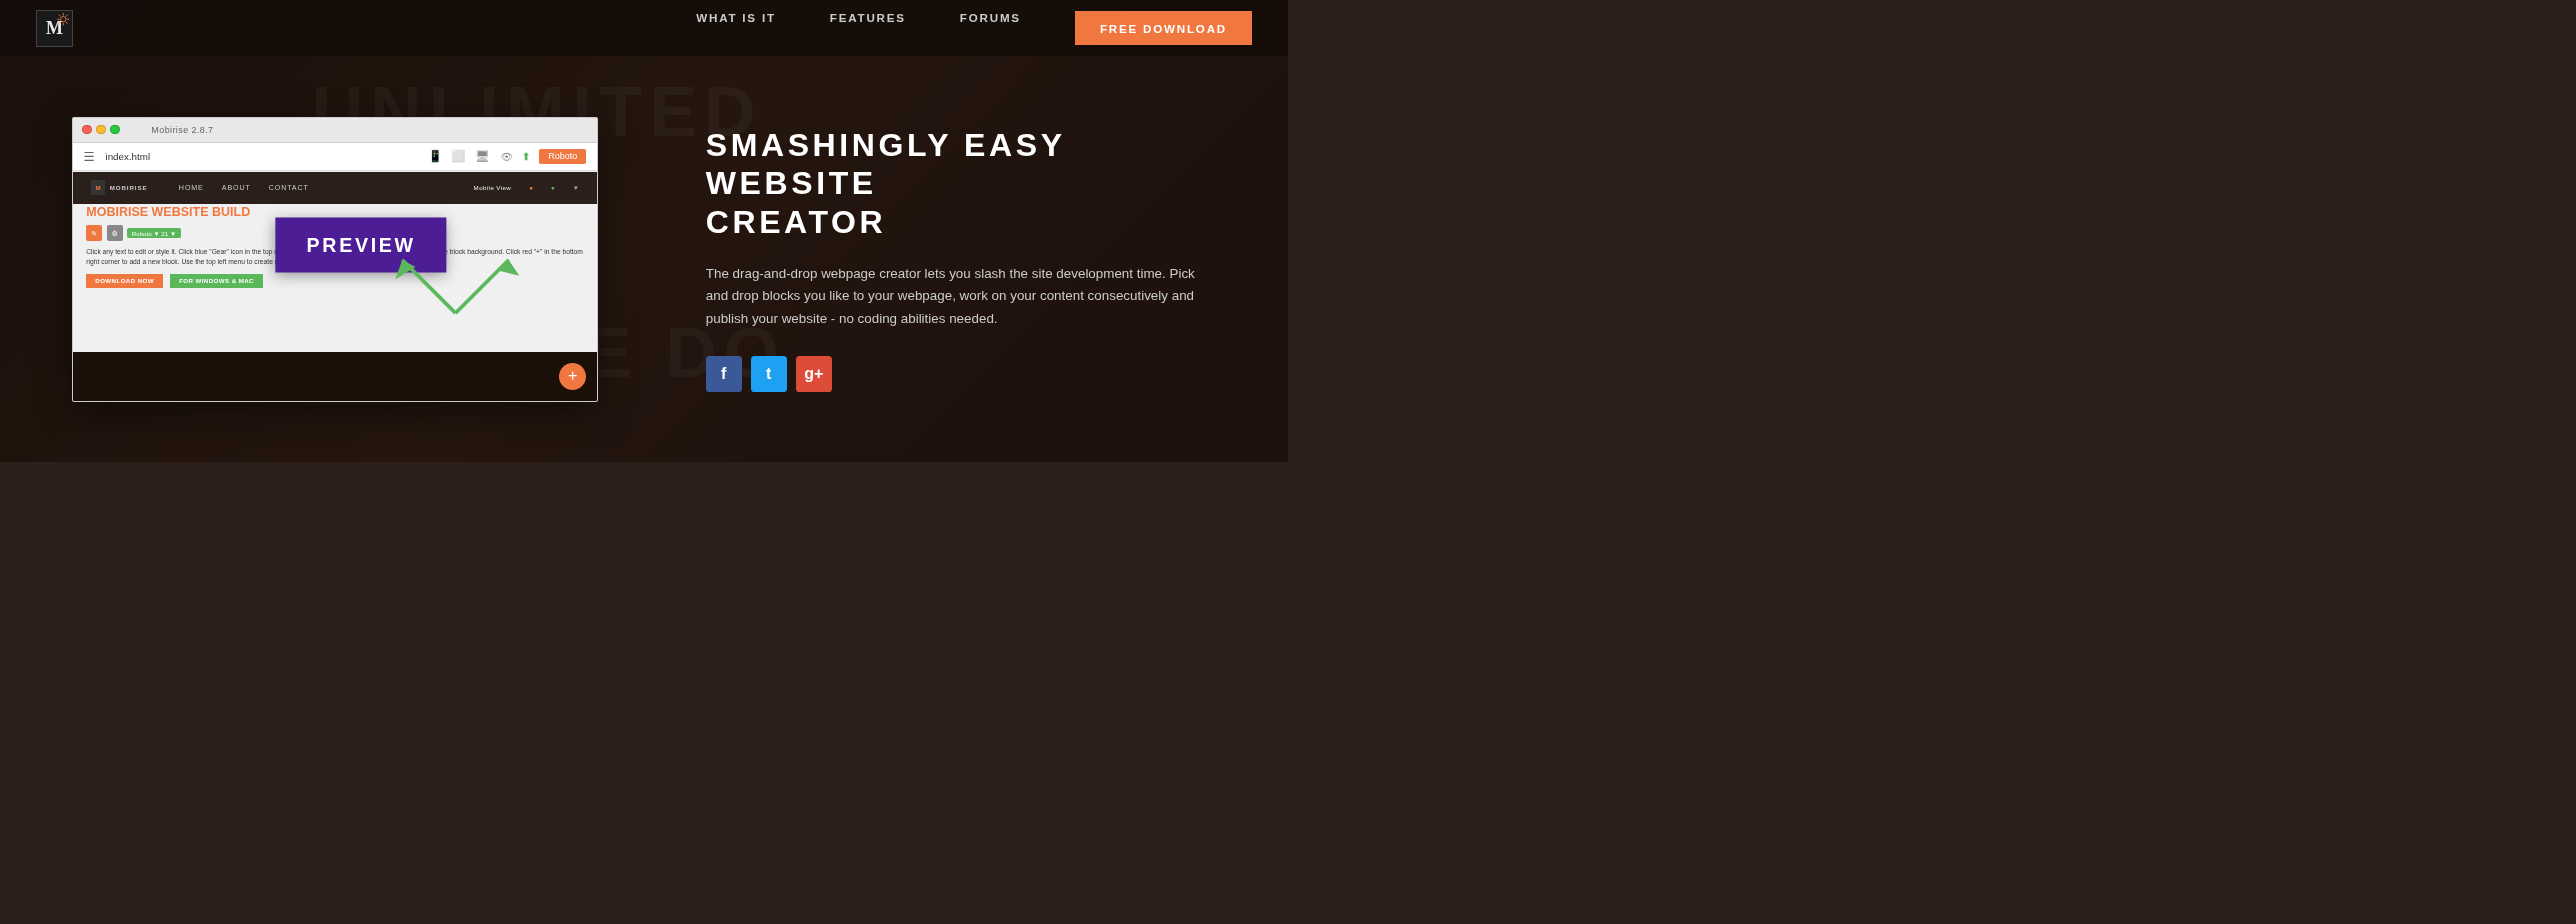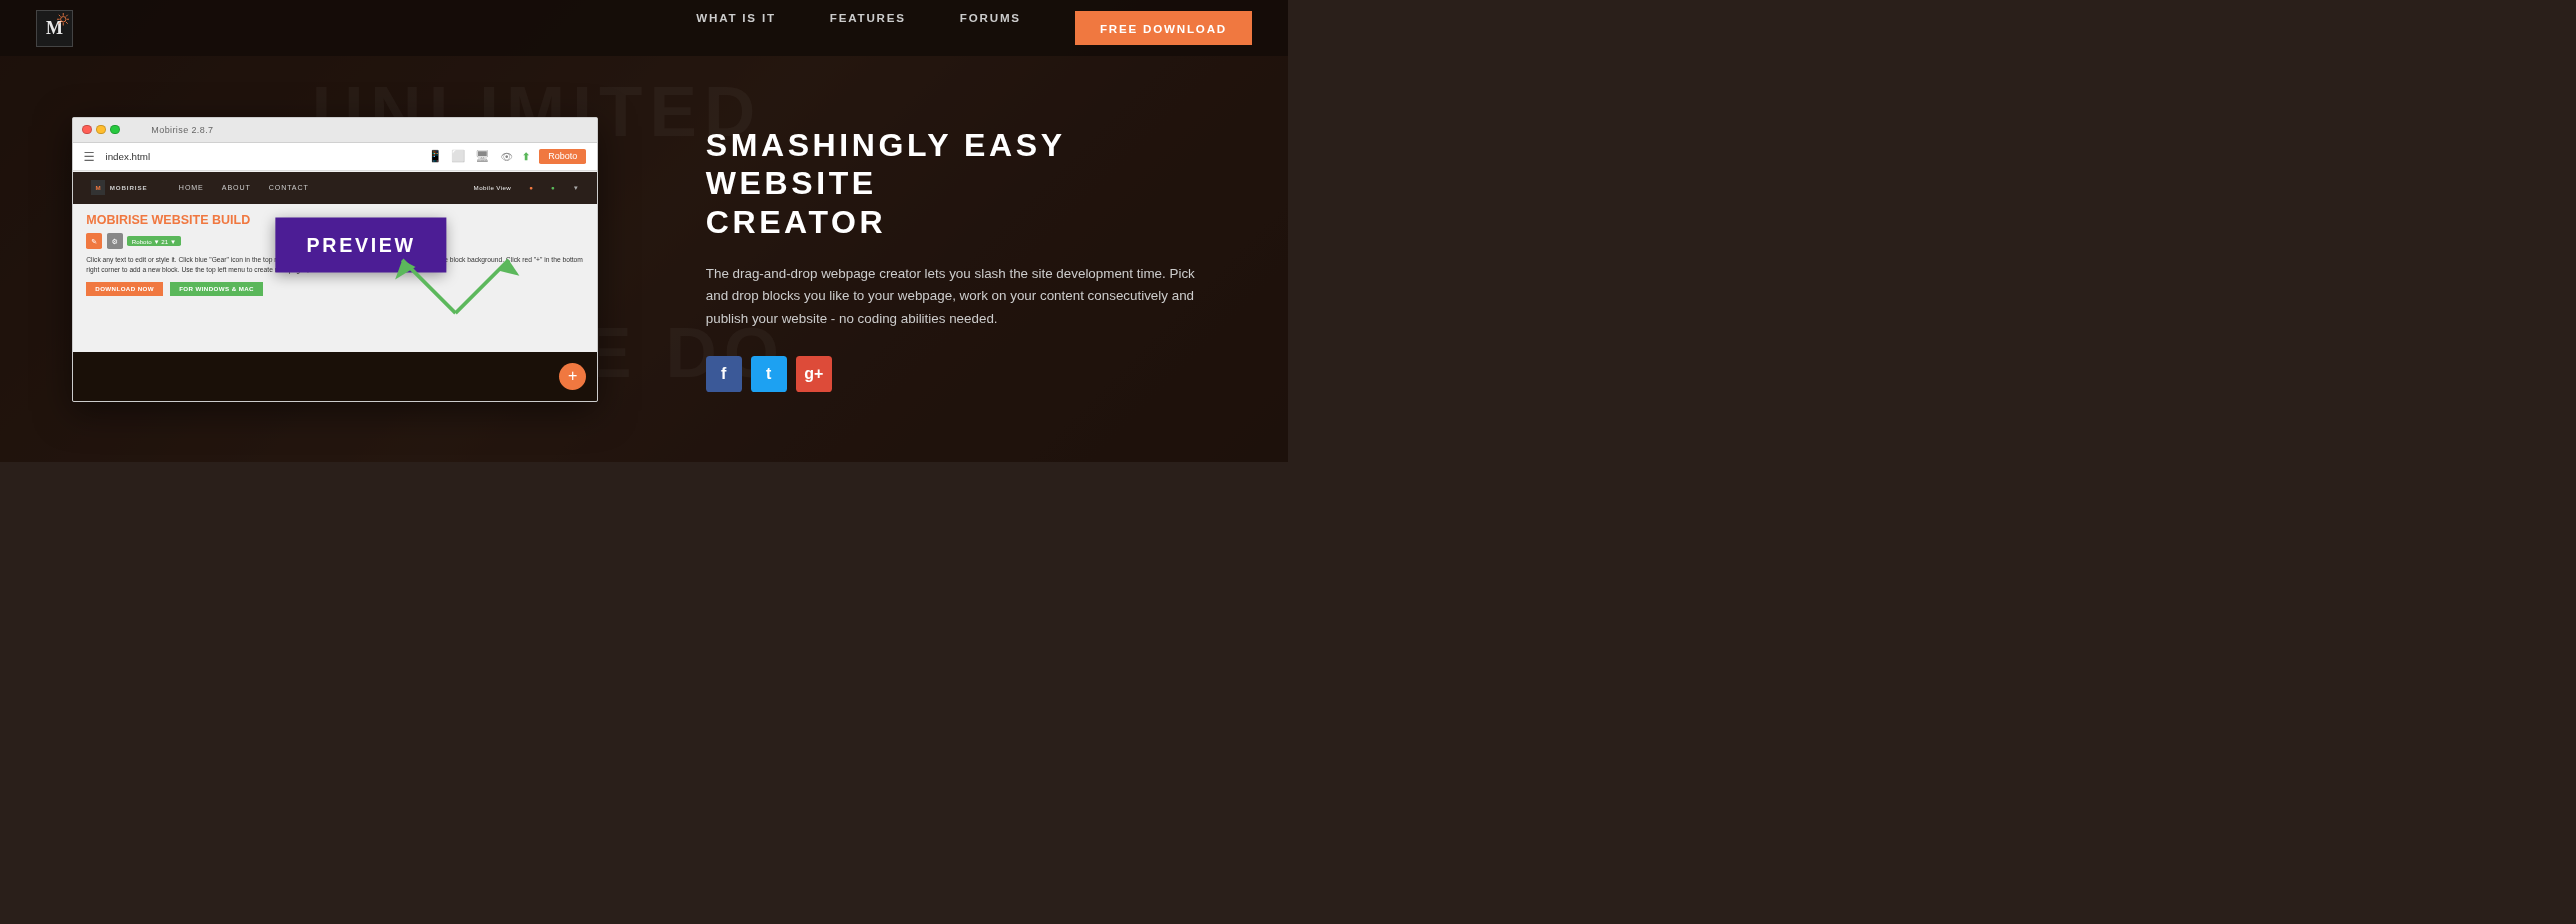--- a/index.html
+++ b/index.html
@@ -250,21 +250,20 @@
       left: 0; right: 0; bottom: 0;
       padding: 9px 13.4px;
     }
 
     .site-heading {
       font-size: 12.5px;
       font-weight: bold;
       color: #f07840;
       line-height: 1.3;
       margin-bottom: 5.4px;
-      margin-top: 8px;
     }
 
     .site-toolbar-row {
       display: flex;
       align-items: center;
       gap: 4.5px;
       margin-bottom: 5.4px;
     }
 
     .site-toolbar-btn {

